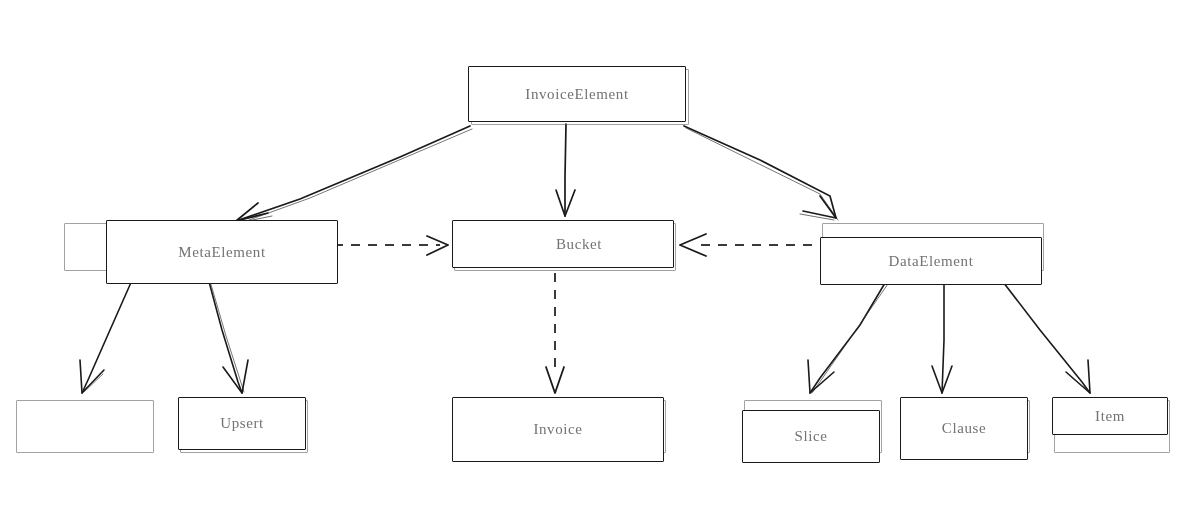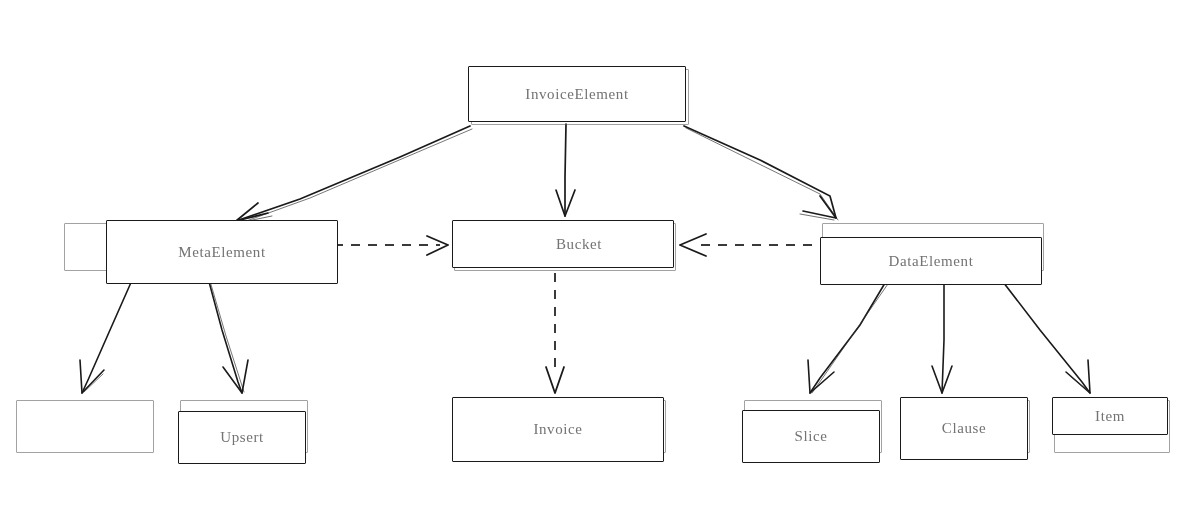--- a/index.html
+++ b/index.html
@@ -142,21 +142,21 @@
   </div>
 
   <div class="sketch-shadow" style="left:822px; top:223px; width:222px; height:48px;"></div>
   <div class="node-box" style="left:820px; top:220px; width:222px; height:48px;margin-top:17px;">
     <span class="node-label">DataElement</span>
   </div>
 
   <div class="sketch-shadow" style="left:16px; top:400px; width:138px; height:53px;"></div>
 
   <div class="sketch-shadow" style="left:180px; top:400px; width:128px; height:53px;"></div>
-  <div class="node-box" style="left:178px; top:397px; width:128px; height:53px;margin-top:14px;">
+  <div class="node-box" style="left:178px; top:397px; width:128px; height:53px;">
     <span class="node-label">Upsert</span>
   </div>
 
   <div class="sketch-shadow" style="left:454px; top:400px; width:212px; height:53px;"></div>
   <div class="node-box" style="left:452px; top:397px; width:212px; height:65px;justify-content:center;">
     <span class="node-label">Invoice</span>
   </div>
 
   <div class="sketch-shadow" style="left:744px; top:400px; width:138px; height:53px;"></div>
   <div class="node-box" style="left:742px; top:397px; width:138px; height:53px;margin-top:13px;">

